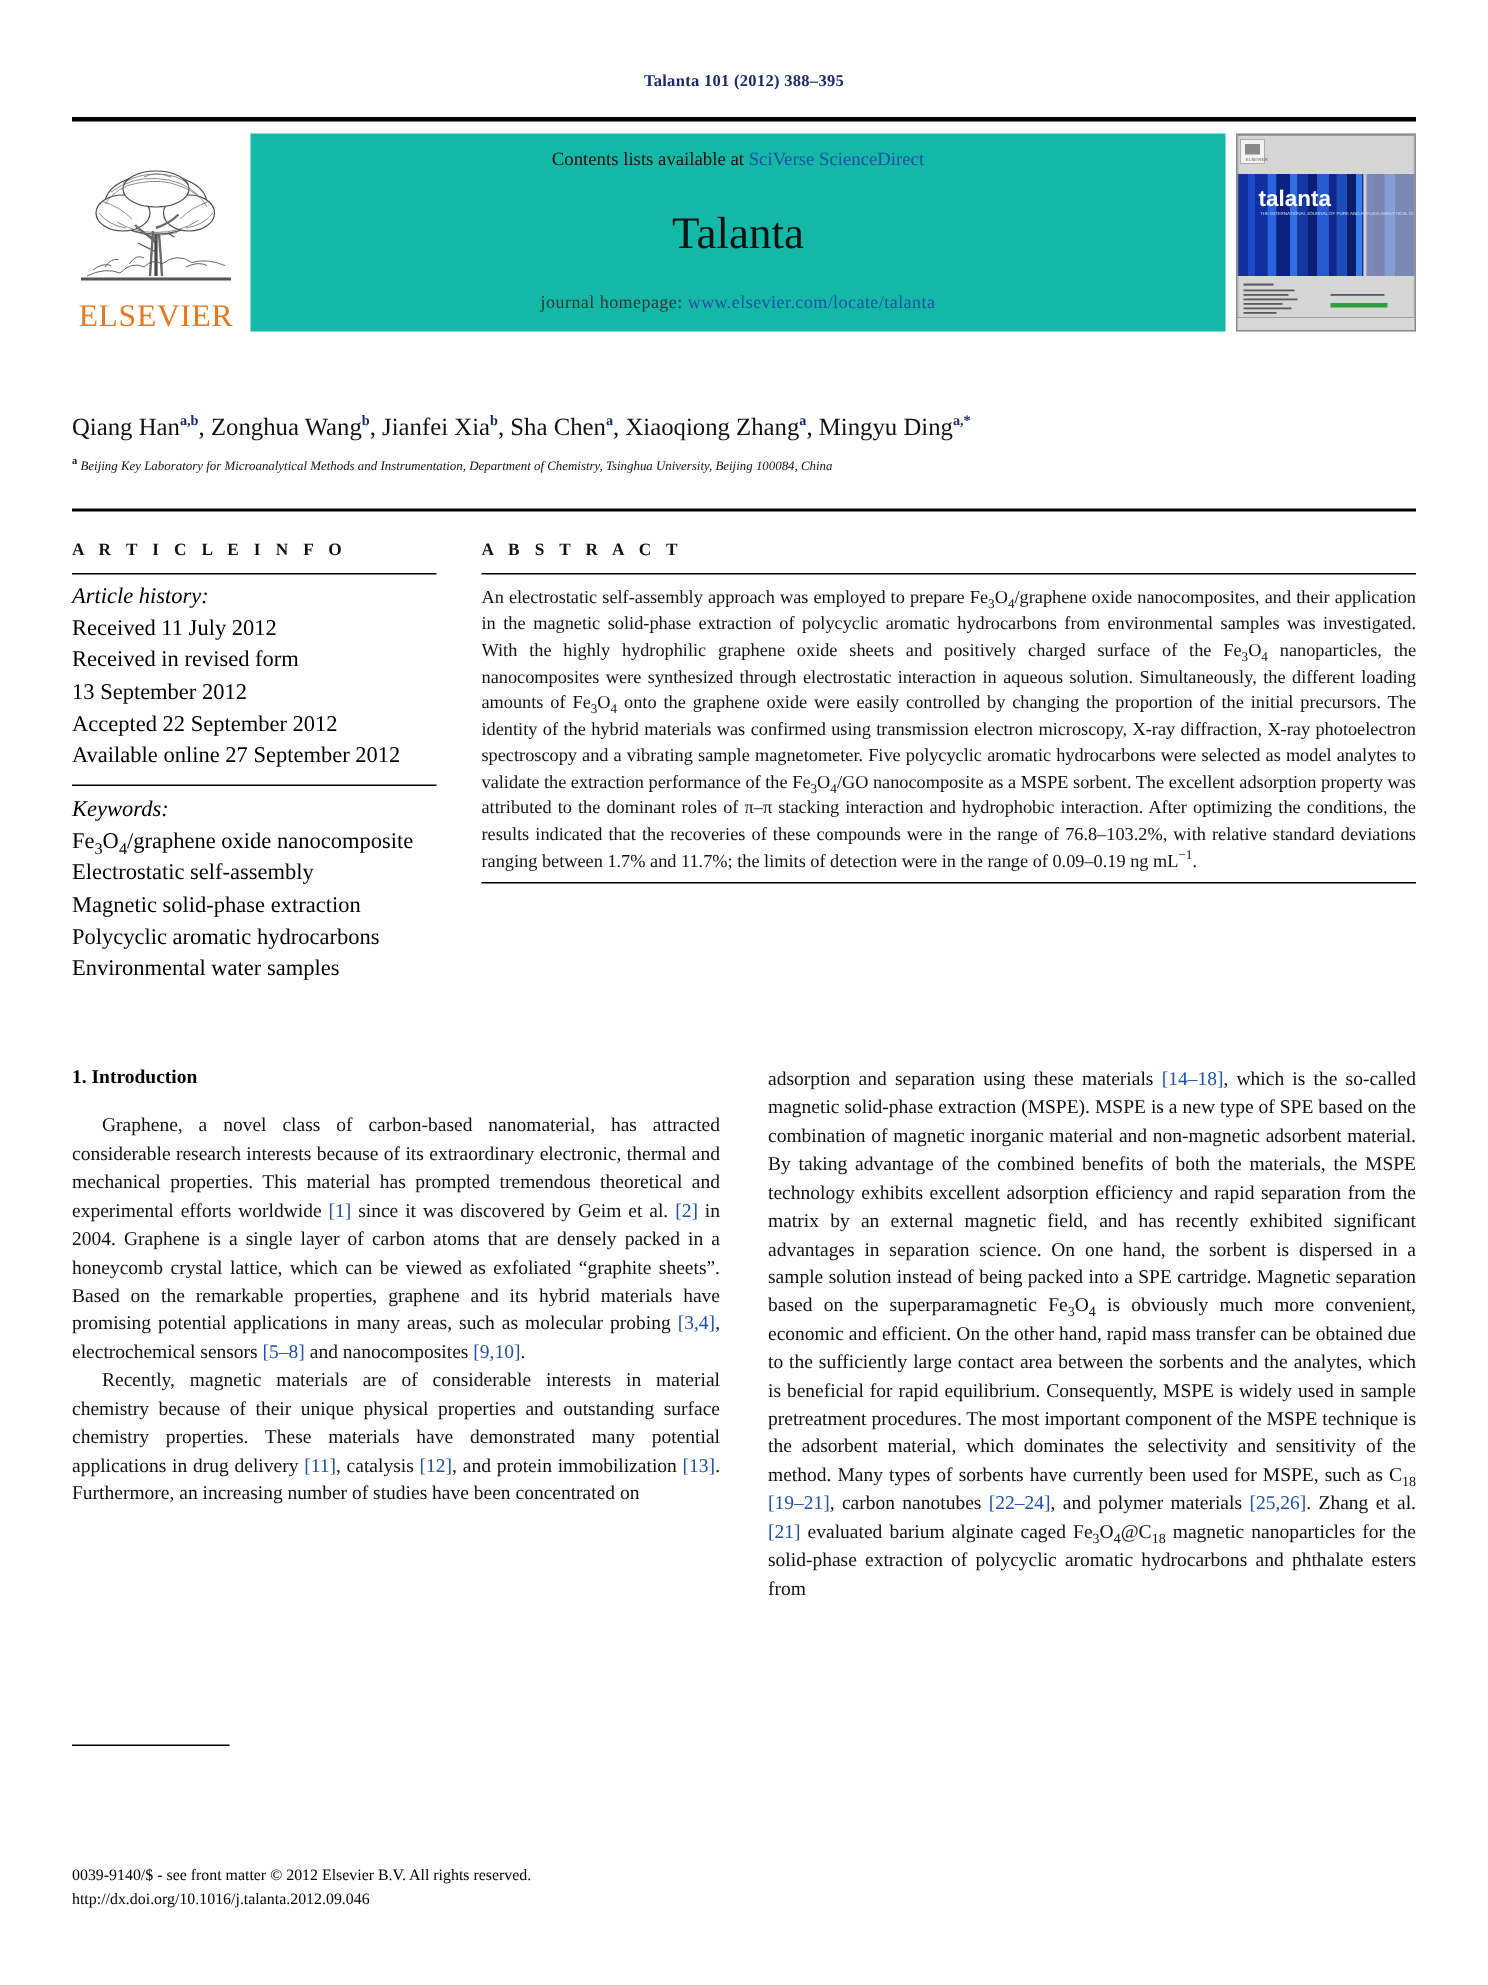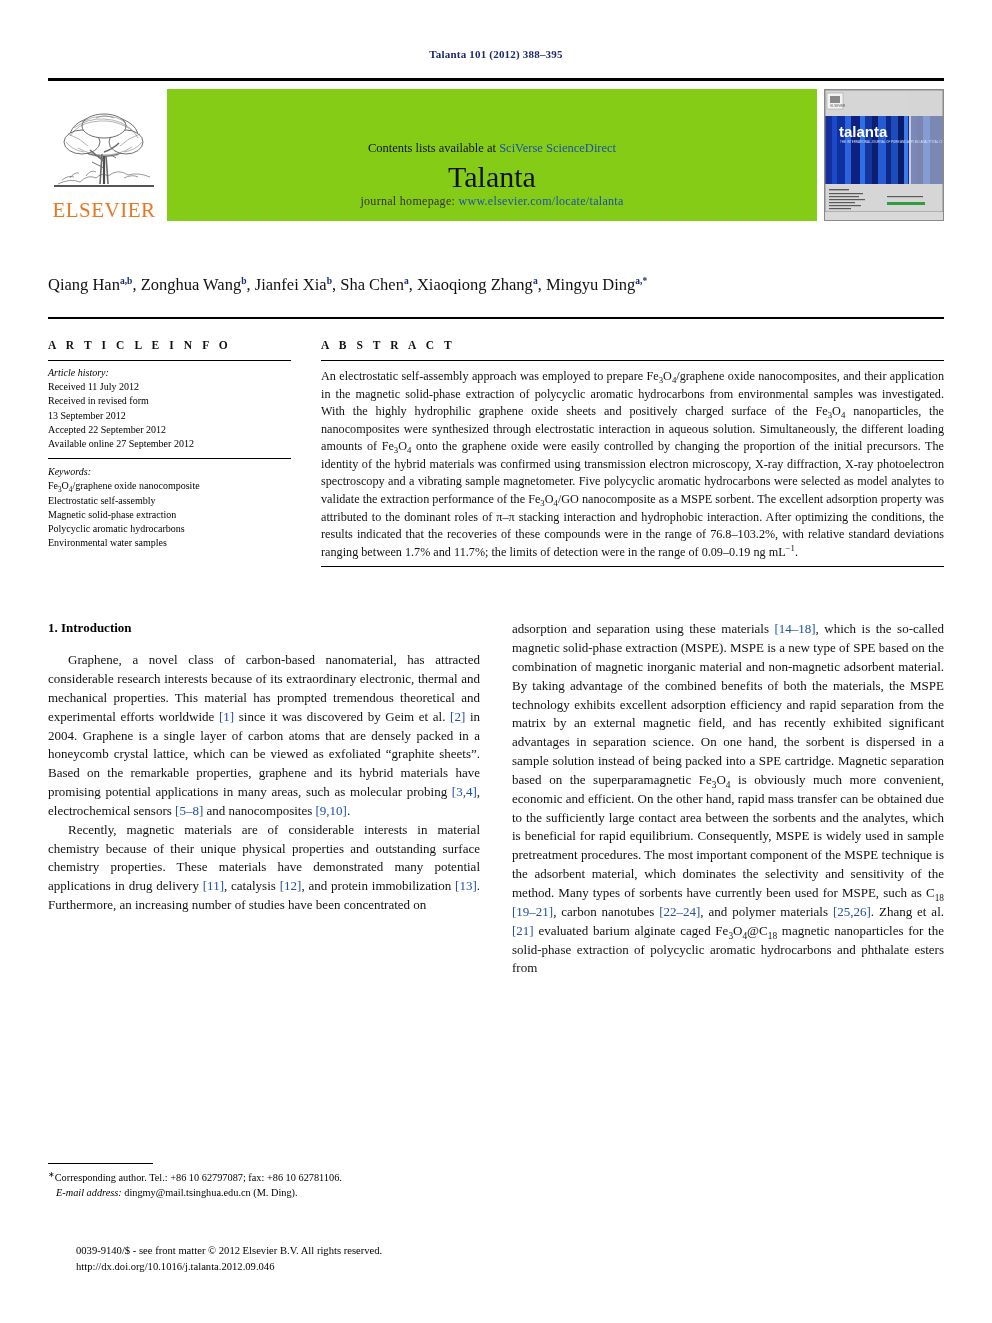--- a/index.html
+++ b/index.html
@@ -55,24 +55,24 @@
   .elsevier-word {
     font-family: "Liberation Serif", serif;
     font-size: 21px;
     letter-spacing: .5px;
     color: #E87722;
     line-height: 1;
     padding-top: 2px;
   }
   .journal-band {
     flex: 1 1 auto;
-    background: #84cc16;
+    background: #14b8a6;
     display: flex;
     flex-direction: column;
-    justify-content: flex-end;
+    justify-content: space-between;
     align-items: center;
     padding: 10px 0 12px 0;
     min-height: 110px;
   }
   .contents-line {
     font-size: 12.5px;
     color: #111;
   }
   .contents-line .sd {
     color: #1f4fa8;
@@ -138,21 +138,21 @@
   .sec-head {
     font-family: "Liberation Serif", serif;
     font-size: 11.5px;
     font-weight: bold;
     letter-spacing: 3.6px;
     color: #111;
     margin-bottom: 9px;
   }
   .rule { border-top: 1px solid #000; }
   .info-body {
-    font-size: 10px;
+    font-size: 15px;
     line-height: 1.42;
     padding-top: 5px;
   }
   .info-label { font-style: italic; }
   .kw-block { padding-top: 6px; }
   .abs-text {
     font-size: 12.2px;
     line-height: 1.44;
     text-align: justify;
     padding-top: 7px;
@@ -210,21 +210,20 @@
   }
   .footnote .ital { font-style: italic; }
   .footnote .star { font-size: 8px; vertical-align: super; }
   .imprint {
     position: absolute;
     left: 48px;
     top: 1243px;
     width: 440px;
     font-size: 10.6px;
     line-height: 1.5;
-    margin-left: 28px;
   }
 </style>
 </head>
 <body>
 
 <div class="page">
 
   <div class="runninghead">Talanta 101 (2012) 388–395</div>
 
   <div class="masthead">
@@ -322,20 +321,21 @@
     </div>
   </div>
 
   <div class="title-block">
 
     <div class="authors">
       <span>Qiang Han<sup>a,b</sup></span>, <span>Zonghua Wang<sup>b</sup></span>, <span>Jianfei Xia<sup>b</sup></span>, <span>Sha Chen<sup>a</sup></span>, <span>Xiaoqiong Zhang<sup>a</sup></span>, <span>Mingyu Ding<sup>a,</sup><sup>*</sup></span>
     </div>
 
     <div class="affiliations">
+      <div><sup>a</sup> <span>Beijing Key Laboratory for Microanalytical Methods and Instrumentation, Department of Chemistry, Tsinghua University, Beijing 100084, China</span></div>
     </div>
   </div>
 
   <div class="info-abstract">
 
     <div class="col-info">
       <div class="sec-head">A R T I C L E  I N F O</div>
       <div class="rule"></div>
       <div class="info-body">
         <div class="info-label">Article history:</div>
@@ -371,24 +371,20 @@
       <p class="para">Recently, magnetic materials are of considerable interests in material chemistry because of their unique physical properties and outstanding surface chemistry properties. These materials have demonstrated many potential applications in drug delivery <span class="ref">[11]</span>, catalysis <span class="ref">[12]</span>, and protein immobilization <span class="ref">[13]</span>. Furthermore, an increasing number of studies have been concentrated on</p>
     </div>
 
     <div class="bcol">
       <p class="para noindent">adsorption and separation using these materials <span class="ref">[14–18]</span>, which is the so-called magnetic solid-phase extraction (MSPE). MSPE is a new type of SPE based on the combination of magnetic inorganic material and non-magnetic adsorbent material. By taking advantage of the combined benefits of both the materials, the MSPE technology exhibits excellent adsorption efficiency and rapid separation from the matrix by an external magnetic field, and has recently exhibited significant advantages in separation science. On one hand, the sorbent is dispersed in a sample solution instead of being packed into a SPE cartridge. Magnetic separation based on the superparamagnetic Fe<sub>3</sub>O<sub>4</sub> is obviously much more convenient, economic and efficient. On the other hand, rapid mass transfer can be obtained due to the sufficiently large contact area between the sorbents and the analytes, which is beneficial for rapid equilibrium. Consequently, MSPE is widely used in sample pretreatment procedures. The most important component of the MSPE technique is the adsorbent material, which dominates the selectivity and sensitivity of the method. Many types of sorbents have currently been used for MSPE, such as C<sub>18</sub> <span class="ref">[19–21]</span>, carbon nanotubes <span class="ref">[22–24]</span>, and polymer materials <span class="ref">[25,26]</span>. Zhang et al. <span class="ref">[21]</span> evaluated barium alginate caged Fe<sub>3</sub>O<sub>4</sub>@C<sub>18</sub> magnetic nanoparticles for the solid-phase extraction of polycyclic aromatic hydrocarbons and phthalate esters from</p>
     </div>
   </div>
 
   <div class="footnote-wrap">
     <div class="footnote-rule"></div>
-    <div class="footnote">
-      <span class="star">∗</span><span>Corresponding author. Tel.: +86 10 62797087; fax: +86 10 62781106.</span>
-      <div style="padding-left:8px;"><span class="ital">E-mail address:</span> <span>dingmy@mail.tsinghua.edu.cn (M. Ding).</span></div>
-    </div>
   </div>
 
   <div class="imprint">
     <div>0039-9140/$ - see front matter © 2012 Elsevier B.V. All rights reserved.</div>
     <div>http://dx.doi.org/10.1016/j.talanta.2012.09.046</div>
   </div>
 
 </div>
 
 </body></html>

